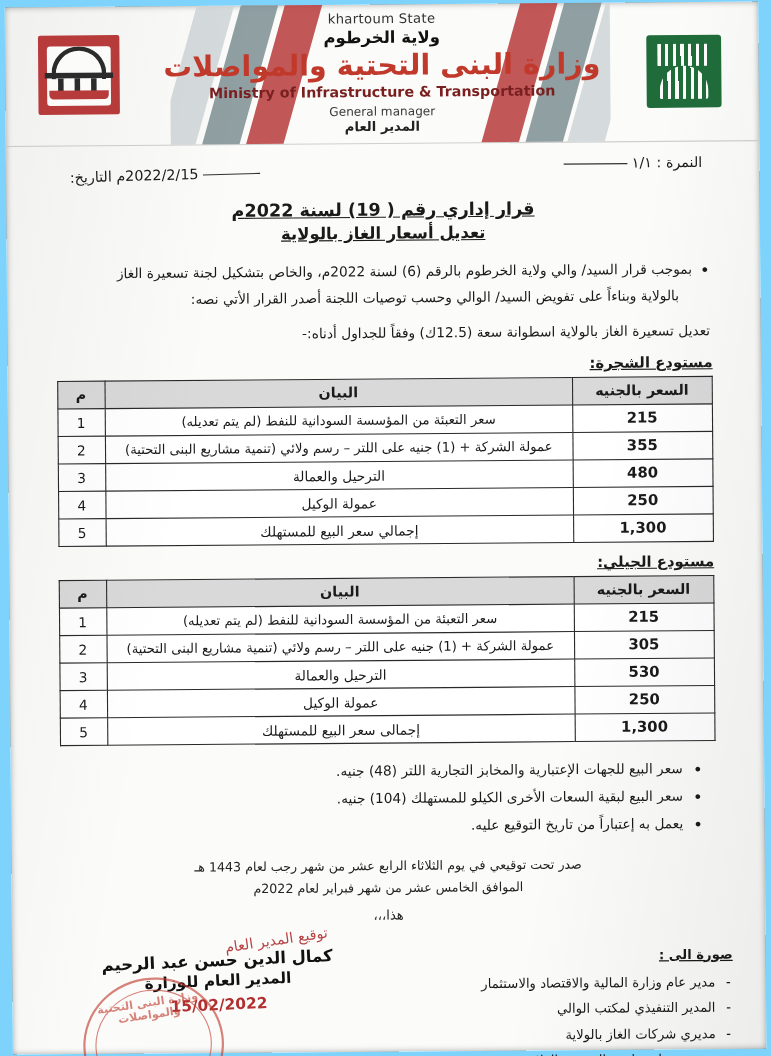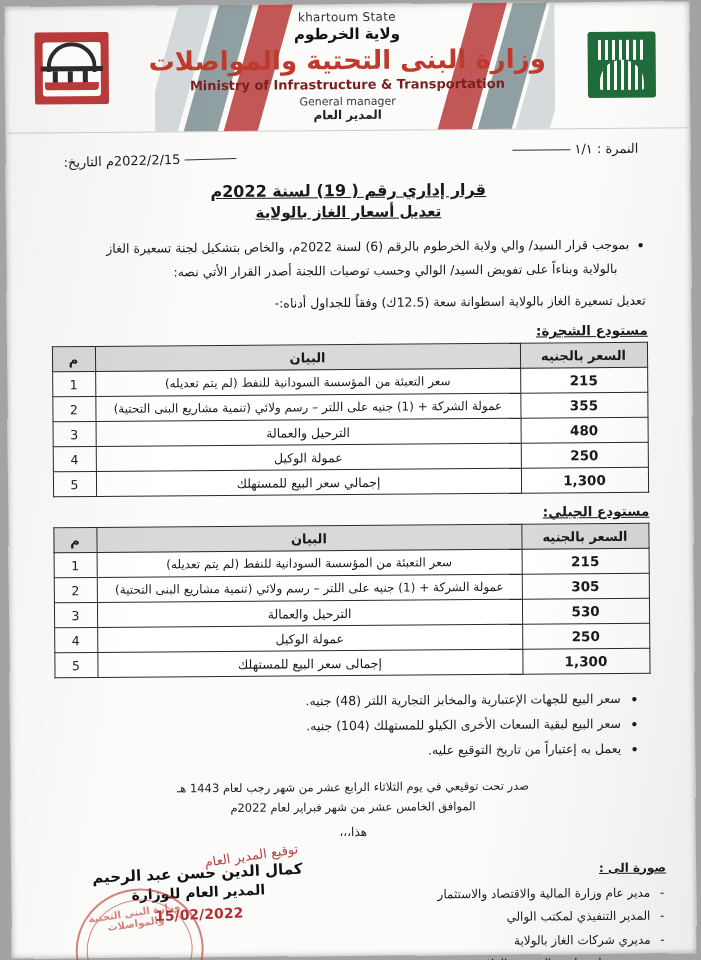--- a/index.html
+++ b/index.html
@@ -5,21 +5,21 @@
   html, body {
     margin: 0;
     padding: 0;
     background: #6f6f6f;
   }
   .page {
     position: relative;
     width: 701px;
     height: 960px;
     margin: 0 auto;
-    background: #a3a3a3;
+    background: #7dd3fc;
     overflow: hidden;
     font-family: "DejaVu Sans", "Liberation Sans", sans-serif;
     color: #1a1a1a;
   }
   
   .sheet {
     position: absolute;
     left: 8px;
     top: 4px;
     width: 685px;

